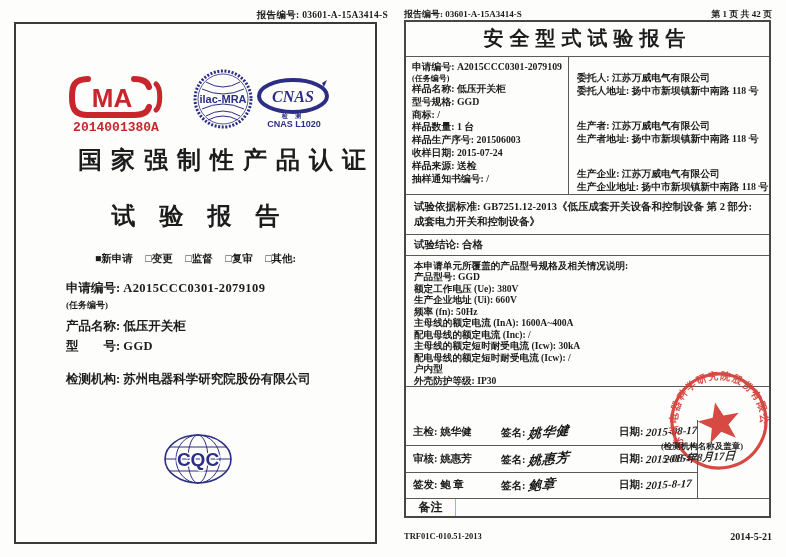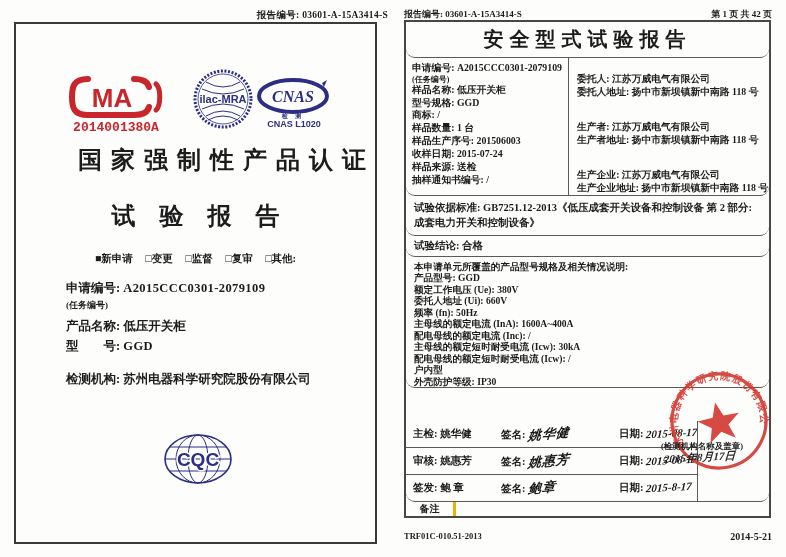--- a/index.html
+++ b/index.html
@@ -29,21 +29,21 @@
   .lp-tasknote { font-size:9px; font-weight:600; margin:-1px 0 6px 0; }
   .lp-gap { height:13px; }
   .lp-fields .num { font-family:"Liberation Serif",serif; letter-spacing:.4px; }
 
   .logo-cqc { position:absolute; left:146px; top:408px; width:72px; height:54px; }
 
   
   .page-right { position:absolute; left:400px; top:0; width:386px; height:557px; }
   .rp-header { position:absolute; left:4px; top:8px; width:368px; display:flex; justify-content:space-between; font-size:9px; font-weight:600; }
   .rp-table { position:absolute; left:4px; top:20px; width:367px; height:498px; border:2px solid #474747; background:#fdfdfc; display:flex; flex-direction:column; }
-  .row { border-bottom:1px solid #5a5a5a;border-radius:9px; }
+  .row { border-bottom:1px solid #5a5a5a; }
   .row:last-child { border-bottom:none; }
 
   .r-title { height:39px; display:flex; align-items:center; justify-content:center; font-size:20px; font-weight:600; letter-spacing:6px; }
 
   .r-info { height:138px; display:flex; }
   .info-left { width:172px; border-right:1px solid #5a5a5a; padding:4px 6px; font-size:9.8px; font-weight:600; }
   .info-left div { line-height:12.9px; white-space:nowrap; }
   .info-left div.small { font-size:8px; line-height:9px; }
   .info-right { flex:1; padding:14px 6px 4px 8px; font-size:9.8px; font-weight:600; }
   .info-right div { line-height:13.5px; white-space:nowrap; }
@@ -59,21 +59,21 @@
   .sign-row { flex:1; border-bottom:1px solid #5a5a5a; display:flex; align-items:center; font-size:10.5px; font-weight:600; padding-left:7px; position:relative; }
   .sign-row:last-child { border-bottom:none; }
   .sr-role { width:88px; white-space:nowrap; }
   .sr-sig { width:118px; white-space:nowrap; }
   .sr-date { white-space:nowrap; }
   .script { display:inline-block; font-style:italic; font-weight:700; font-size:13px; transform:rotate(-5deg) skewX(-10deg); color:#181818; letter-spacing:1px; }
   .script.dt { font-size:11px; transform:rotate(-3deg) skewX(-6deg); letter-spacing:0; }
   .stamp-cell { width:74px; border-left:1px solid #5a5a5a; position:relative; }
 
   .r-remark { flex:1; display:flex; }
-  .remark-label { width:50px; border-right:3px solid #eab308; display:flex; align-items:center; justify-content:center; font-size:10px; font-weight:600; }
+  .remark-label { width:50px; border-right:1px solid #eab308; display:flex; align-items:center; justify-content:center; font-size:12px; font-weight:600; }
   .remark-value { flex:1; display:flex; align-items:center; justify-content:center; font-size:11px; font-weight:600; letter-spacing:.5px; }
 
   .rp-footer { position:absolute; left:4px; top:531px; width:368px; display:flex; justify-content:space-between; }
   .rp-footer .code { font-size:8.5px; font-weight:600; }
   .rp-footer .date { font-size:10px; font-weight:700; }
 
   
   .stamp-svg { position:absolute; left:656px; top:371px; width:126px; height:106px; opacity:.9; pointer-events:none; }
   .stamp-caption { position:absolute; left:661px; top:441px; font-size:8.5px; font-weight:600; color:#222; white-space:nowrap; }
   .stamp-date { position:absolute; left:664px; top:450px; font-size:11px; color:#2a2a2a; white-space:nowrap; }
@@ -197,21 +197,21 @@
       </div>
 
       <div class="row r-standard">试验依据标准: GB7251.12-2013《低压成套开关设备和控制设备 第 2 部分: 成套电力开关和控制设备》</div>
 
       <div class="row r-conclusion">试验结论: 合格</div>
 
       <div class="row r-coverage">
         <div>本申请单元所覆盖的产品型号规格及相关情况说明:</div>
         <div>产品型号: GGD</div>
         <div>额定工作电压 (Ue): 380V</div>
-        <div>委托人地址 (Ui): 660V</div>
+        <div>生产企业地址 (Ui): 660V</div>
         <div>频率 (fn): 50Hz</div>
         <div>主母线的额定电流 (InA): 1600A~400A</div>
         <div>配电母线的额定电流 (Inc): /</div>
         <div>主母线的额定短时耐受电流 (Icw): 30kA</div>
         <div>配电母线的额定短时耐受电流 (Icw): /</div>
         <div>户内型</div>
         <div>外壳防护等级: IP30</div>
       </div>
 
       <div class="row r-sign">

